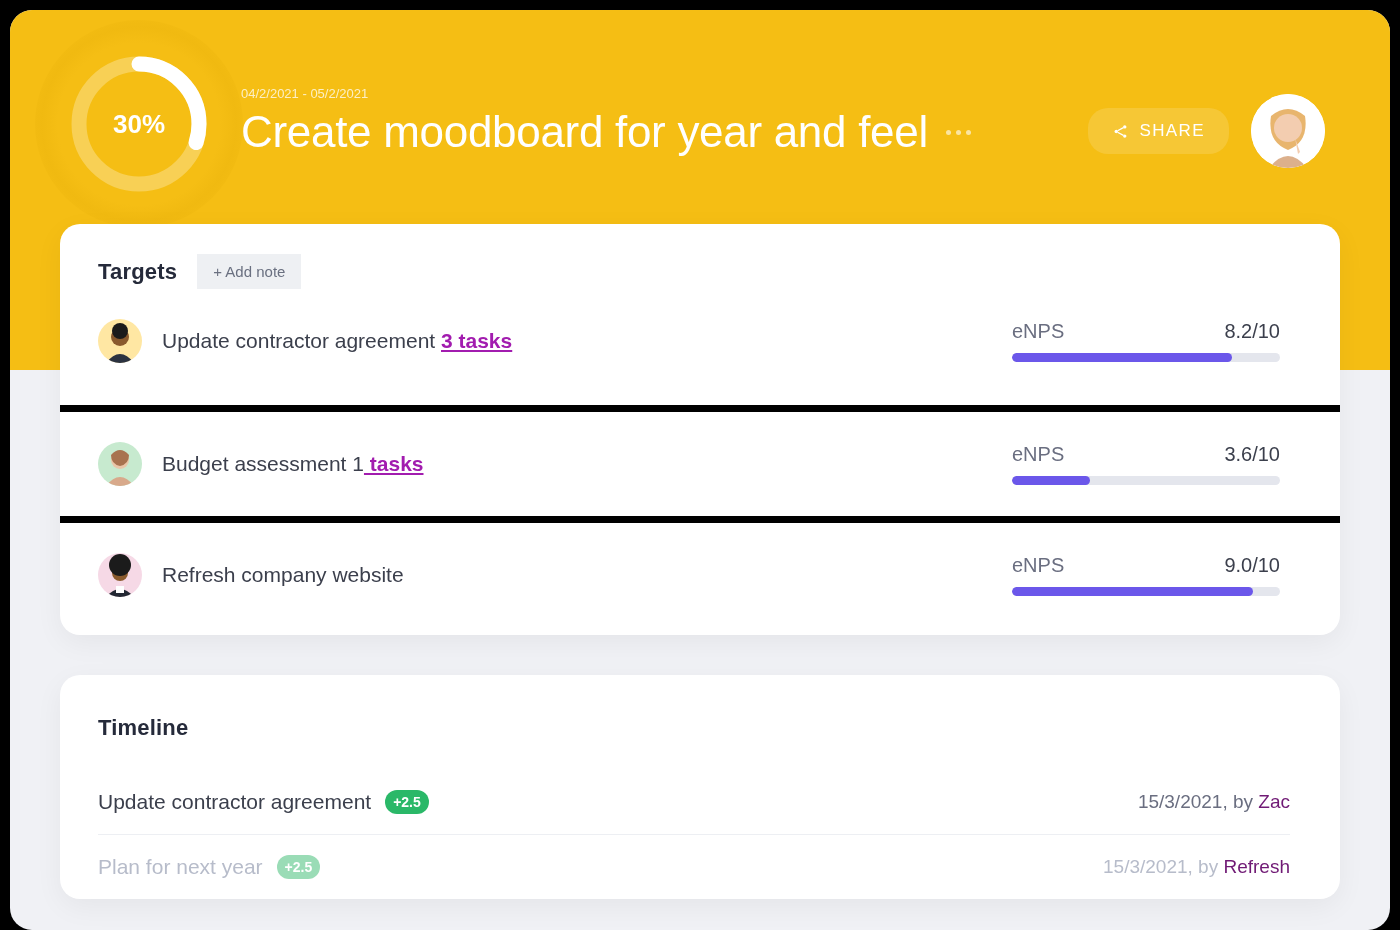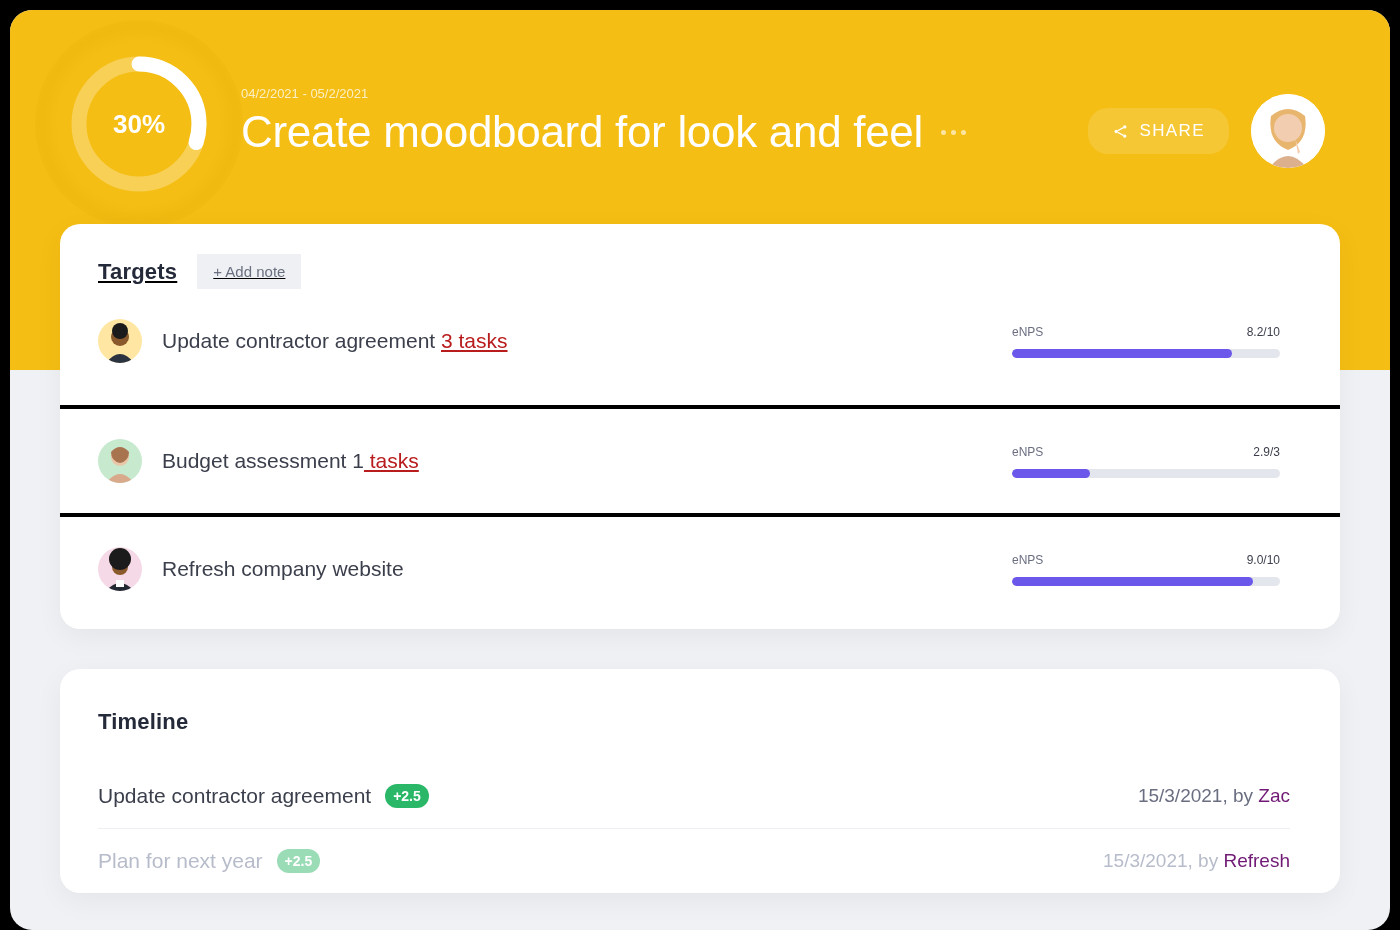--- a/index.html
+++ b/index.html
@@ -134,21 +134,20 @@
       margin: 26px 50px 0 50px;
       background: #fff;
       border-radius: 20px;
       box-shadow: 0 8px 28px rgba(0,0,0,0.05);
     }
     .targets-header {
       display: flex;
       align-items: center;
       gap: 20px;
       padding: 30px 42px 18px 38px;
-      text-decoration: underline;
     }
     .section-title {
       font-size: 22px;
       font-weight: 700;
       color: #252a3a;
       letter-spacing: 0.2px;
     }
     .add-note-btn {
       background: #eef0f3;
       border: none;
@@ -158,21 +157,21 @@
       font-size: 15px;
       cursor: pointer;
     }
     .target-row {
       display: flex;
       align-items: center;
       padding: 30px 60px 30px 38px;
       border-top: 1px solid rgba(0,0,0,0);
     }
     .target-row + .target-row {
-      border-top: 4px solid #000000;
+      border-top: 7px solid #000000;
     }
     .targets-header + .target-row {
       border-top: none;
       padding-top: 12px;
       padding-bottom: 42px;
     }
     .avatar-sm {
       width: 44px;
       height: 44px;
       border-radius: 50%;
@@ -182,30 +181,31 @@
       align-items: center;
       justify-content: center;
       overflow: hidden;
     }
     .target-label {
       font-size: 21px;
       color: #3b3f4c;
       flex: 1;
     }
     .target-label .link {
-      color: #b91c1c;
+      color: #a21caf;
       text-decoration: underline;
+      font-weight: bold;
     }
     .metric-block {
       width: 268px;
     }
     .metric-top {
       display: flex;
       justify-content: space-between;
-      font-size: 12px;
+      font-size: 20px;
       color: #6a6e80;
       margin-bottom: 10px;
     }
     .metric-value {
       color: #3b3f4c;
     }
     .progress-bar {
       height: 9px;
       background: #e4e6ed;
       border-radius: 5px;
@@ -279,21 +279,21 @@
       <svg width="148" height="148" viewBox="0 0 148 148">
         <circle cx="74" cy="74" r="60" stroke="#fff" stroke-opacity="0.28" stroke-width="15" fill="none"></circle>
         <circle cx="74" cy="74" r="60" stroke="#fff" stroke-width="15" fill="none" stroke-linecap="round" stroke-dasharray="377" stroke-dashoffset="264"></circle>
       </svg>
       <div class="progress-text">30%</div>
     </div>
 
     <div class="title-block">
       <div class="date-range">04/2/2021 - 05/2/2021</div>
       <div class="title-row">
-        <h1 class="page-title">Create moodboard for look and feel</h1>
+        <h1 class="page-title">Create moodboard for year and feel</h1>
         <div class="more-dots">
           <span></span>
             <span></span>
             <span></span>
         </div>
       </div>
     </div>
 
     <div class="header-right">
       <button class="share-btn">
@@ -353,21 +353,21 @@
           <path d="M8 44 Q22 26 36 44 Z" fill="#d8a98b"></path>
           <path d="M13 13 Q22 3 31 13 Q31 22 22 24 Q13 22 13 13 Z" fill="#a8734f"></path>
         </svg>
       </div>
       <div class="target-label">
         <span>Budget assessment 1</span><span class="link"> tasks</span>
       </div>
       <div class="metric-block">
         <div class="metric-top">
           <span>eNPS</span>
-          <span class="metric-value">2.9/3</span>
+          <span class="metric-value">3.6/10</span>
         </div>
         <div class="progress-bar">
           <div class="progress-fill" style="width:29%"></div>
         </div>
       </div>
     </div>
 
     <div class="target-row" style="padding-bottom:38px;">
       <div class="avatar-sm" style="background:#f6d9e6">
         <svg width="44" height="44" viewBox="0 0 44 44">

